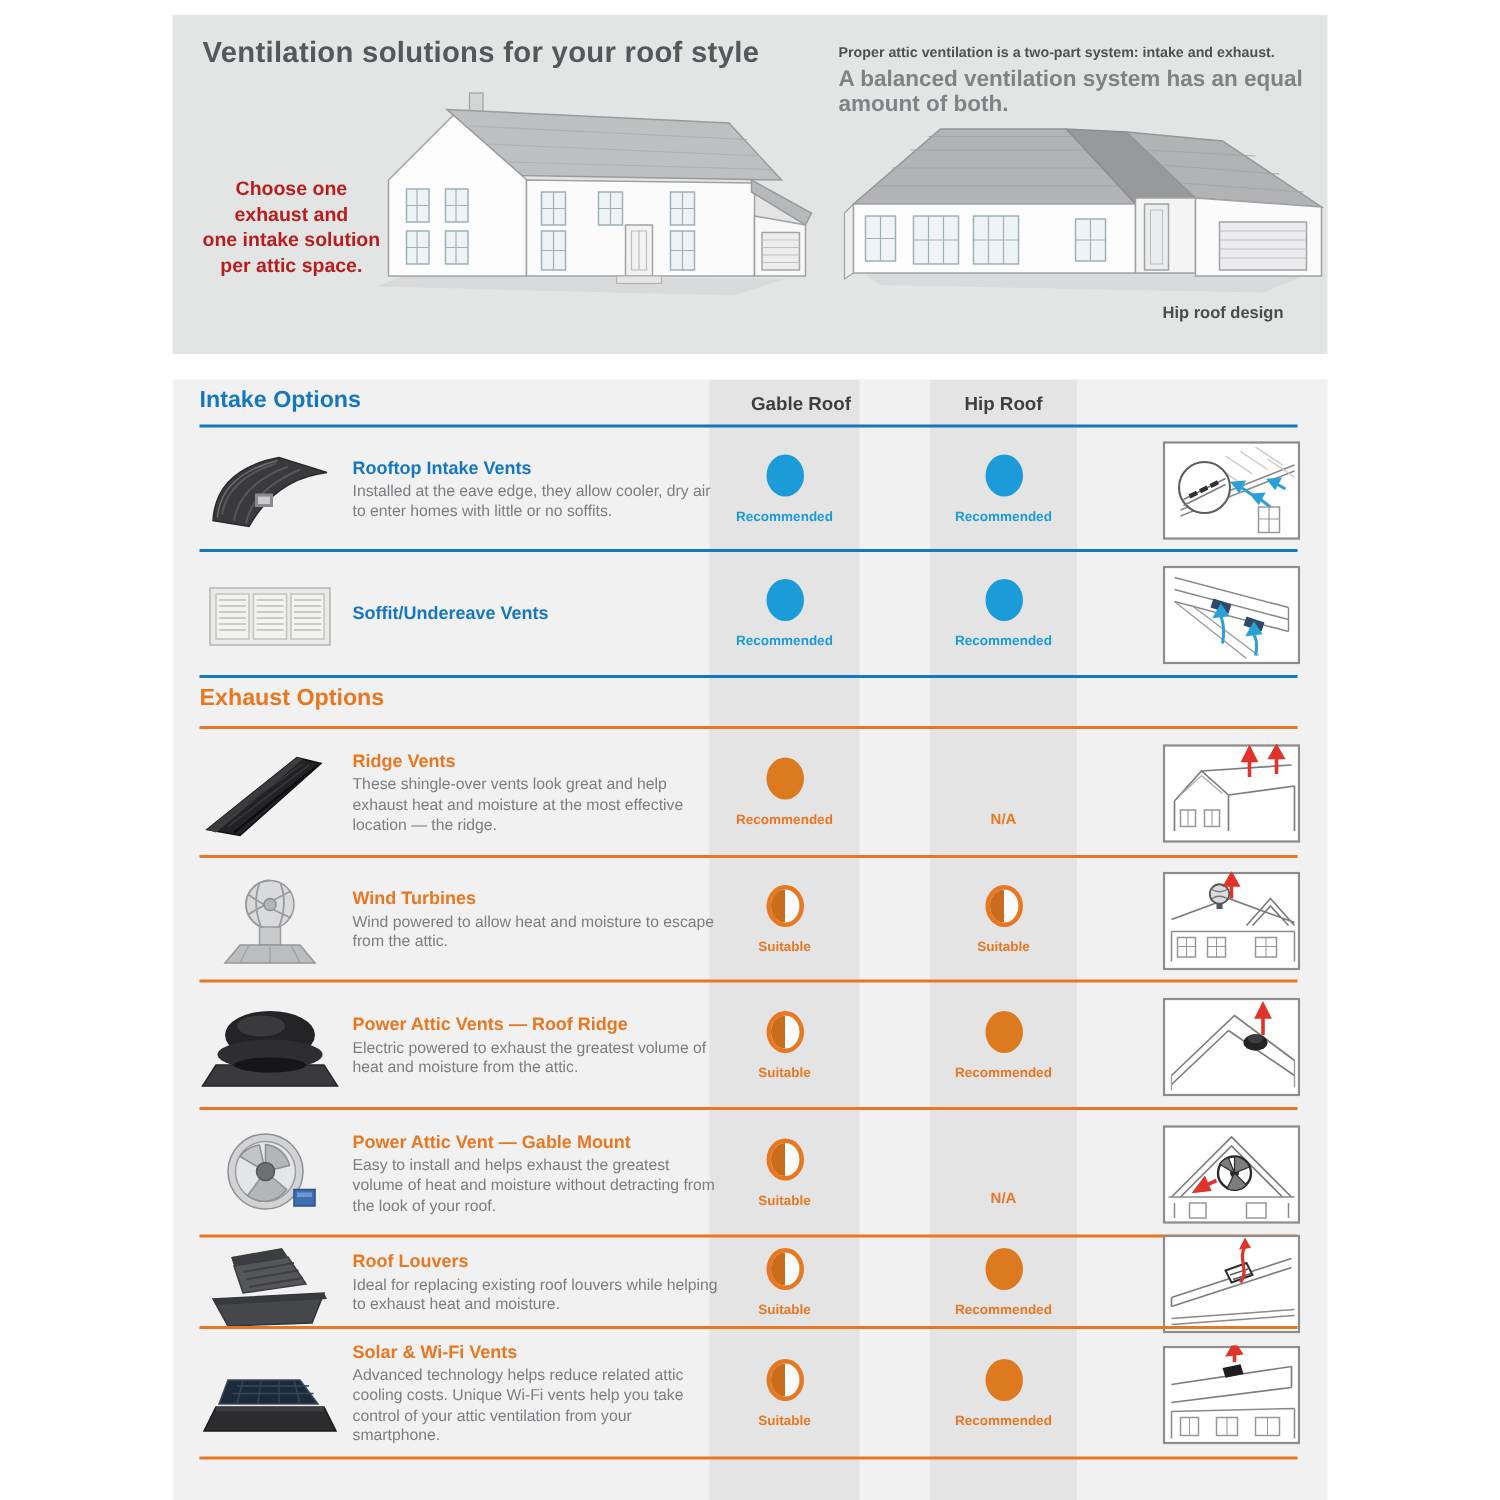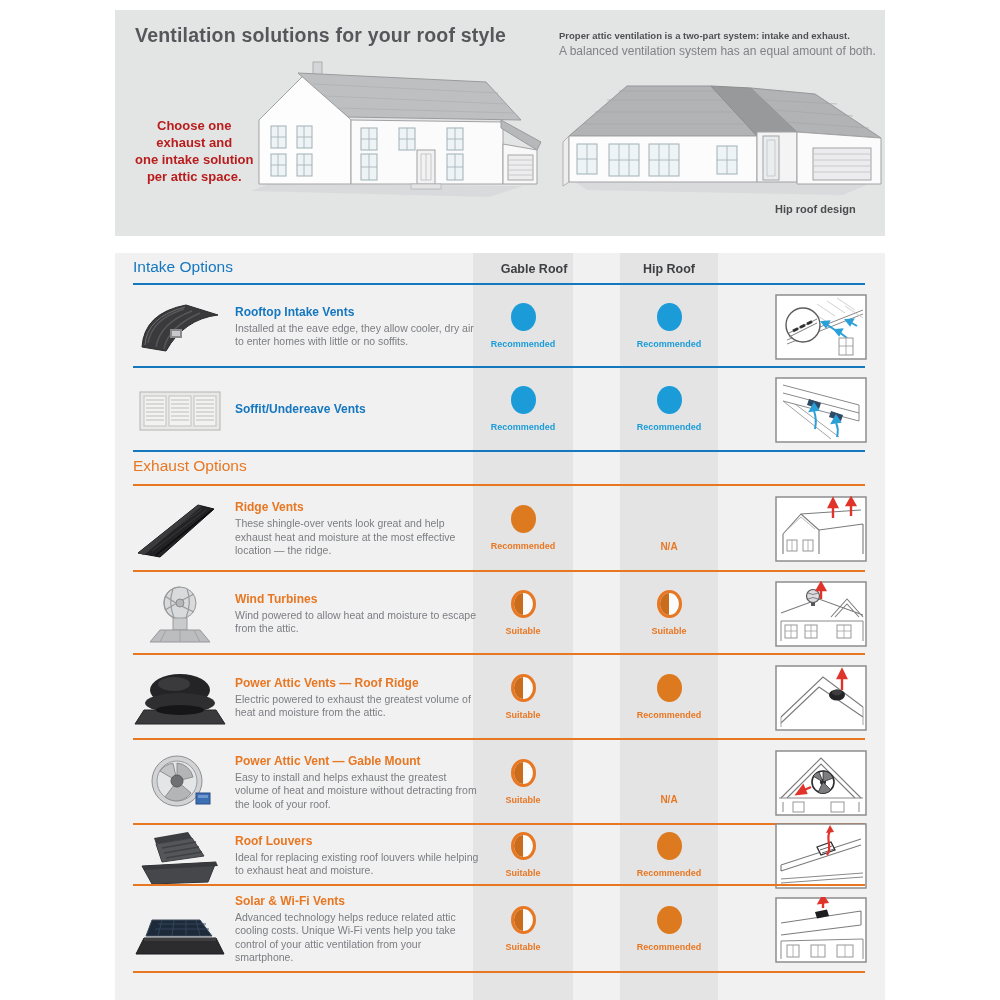--- a/index.html
+++ b/index.html
@@ -4,36 +4,36 @@
 <style>
   :root{
     --blue:#1577be; --dotblue:#1b9cd8; --orange:#e87722; --dotorange:#dd7a1f;
   }
   html,body{margin:0;padding:0;background:#ffffff;}
   body{width:1000px;height:1000px;position:relative;font-family:"Liberation Sans",sans-serif;overflow:hidden;}
   .hero{position:absolute;left:115px;top:10px;width:770px;height:226px;background:#e3e4e4;overflow:hidden;}
   .hero-title{position:absolute;left:20px;top:14px;margin:0;font-size:19.5px;font-weight:bold;color:#56575a;letter-spacing:.2px;}
   .hero-note{position:absolute;left:444px;top:20px;width:330px;}
   .hero-note .nb{margin:0;font-size:9.5px;font-weight:bold;color:#4f5054;white-space:nowrap;}
-  .hero-note .ns{margin:3px 0 0;font-size:12px;color:#808285;}
+  .hero-note .ns{margin:3px 0 0;font-size:15px;color:#808285;font-weight:bold;}
   .choose{position:absolute;left:20px;top:108px;margin:0;font-size:13px;font-weight:bold;color:#b91c1c;line-height:1.3;white-space:pre-line;text-align:center;}
   .gable-house{position:absolute;left:136px;top:46px;}
   .hip-house{position:absolute;left:446px;top:48px;}
   .house-label{position:absolute;margin:0;font-size:11px;font-weight:bold;color:#4b4c4e;}
   .label-gable{left:322px;top:193px;margin-top:44px;}
   .label-hip{left:660px;top:193px;}
 
   .tbl{position:absolute;left:115px;top:253px;width:770px;height:747px;background:#f1f1f2;overflow:hidden;}
   .band{position:absolute;top:0;bottom:0;background:#e4e4e5;}
   .band-gable{left:358px;width:100px;}
   .band-hip{left:505px;width:98px;}
   .content{position:absolute;left:0;top:0;right:0;bottom:0;}
   .headrow{position:relative;height:32px;}
   .headrow.exhead{height:34px;}
-  .sec-h{position:absolute;left:18px;top:5px;margin:0;font-size:15.5px;font-weight:normal;}
+  .sec-h{position:absolute;left:18px;top:5px;margin:0;font-size:15.5px;font-weight:bold;}
   .h-blue{color:var(--blue);}
   .h-orange{color:var(--orange);}
   .colhead{position:absolute;top:9px;font-size:12.5px;font-weight:bold;color:#3e3f41;text-align:center;}
   .ch-gable{left:369px;width:100px;}
   .ch-hip{left:505px;width:98px;}
   .rule{position:absolute;left:18px;right:20px;bottom:0;height:2px;}
   .rule-blue{background:var(--blue);}
   .rule-orange{background:var(--orange);}
   .row{position:relative;}
   .thumb{position:absolute;left:16px;top:50%;transform:translateY(-50%);width:98px;height:66px;display:flex;align-items:center;justify-content:center;}

